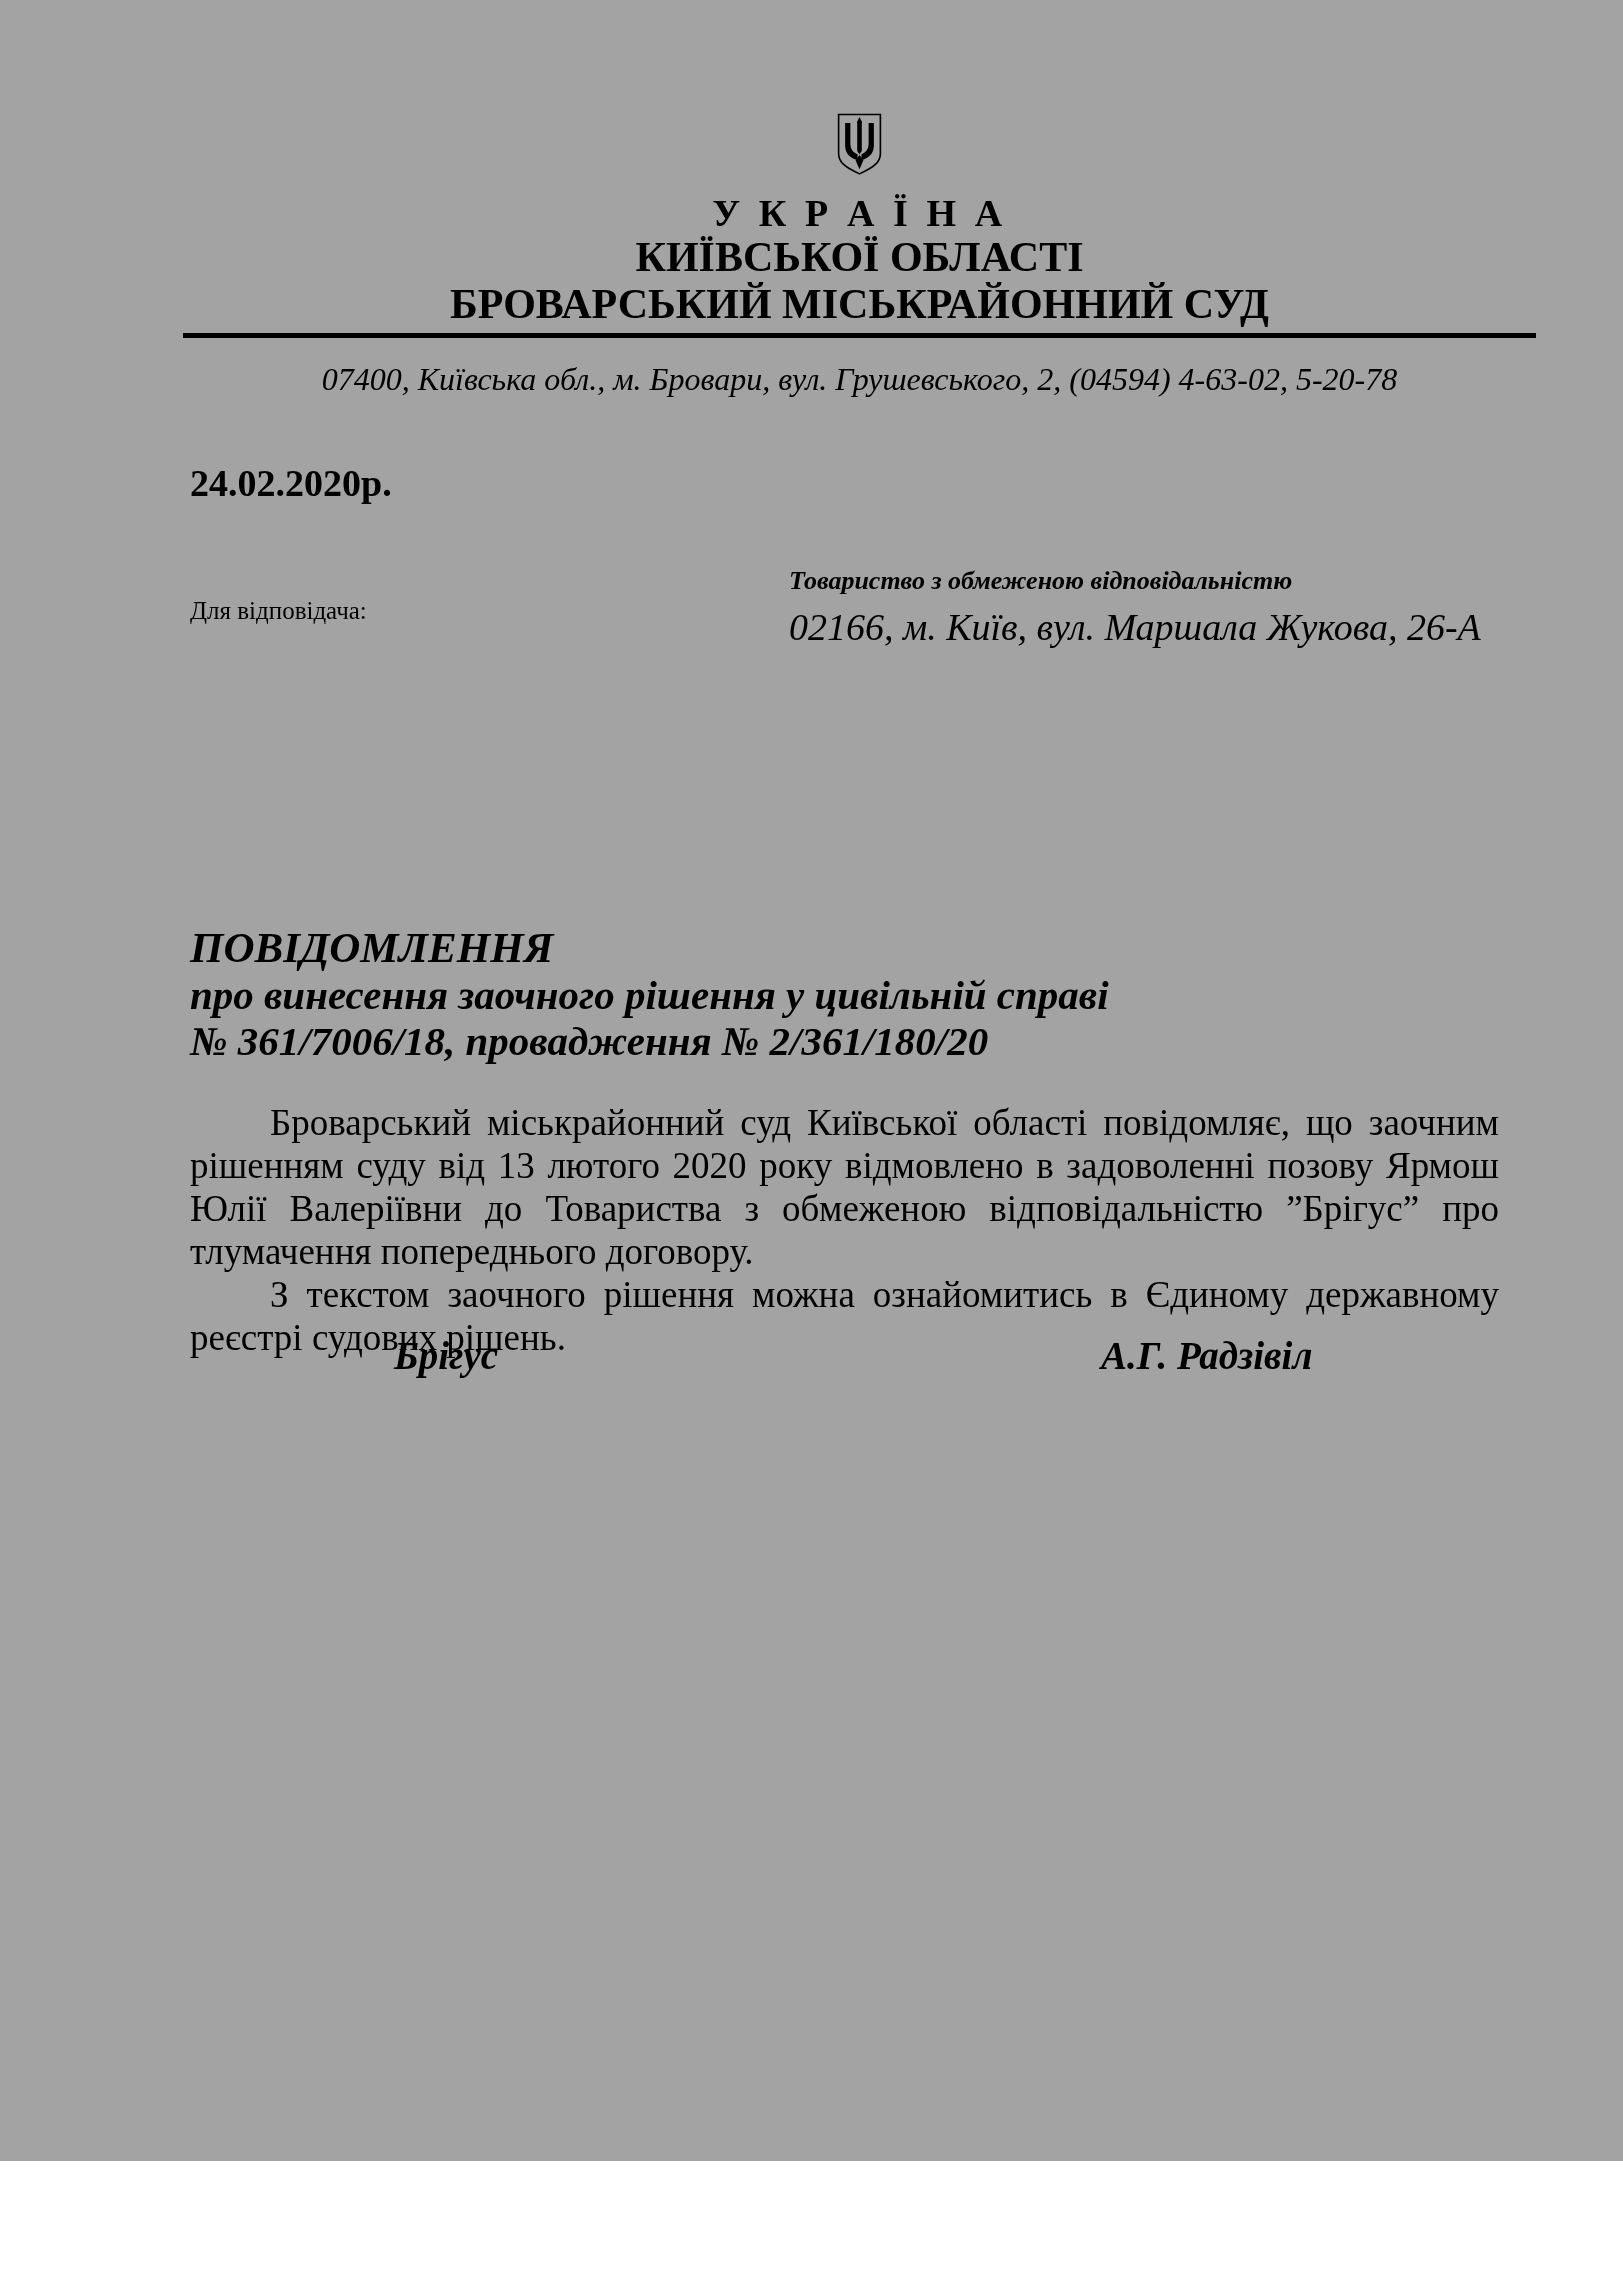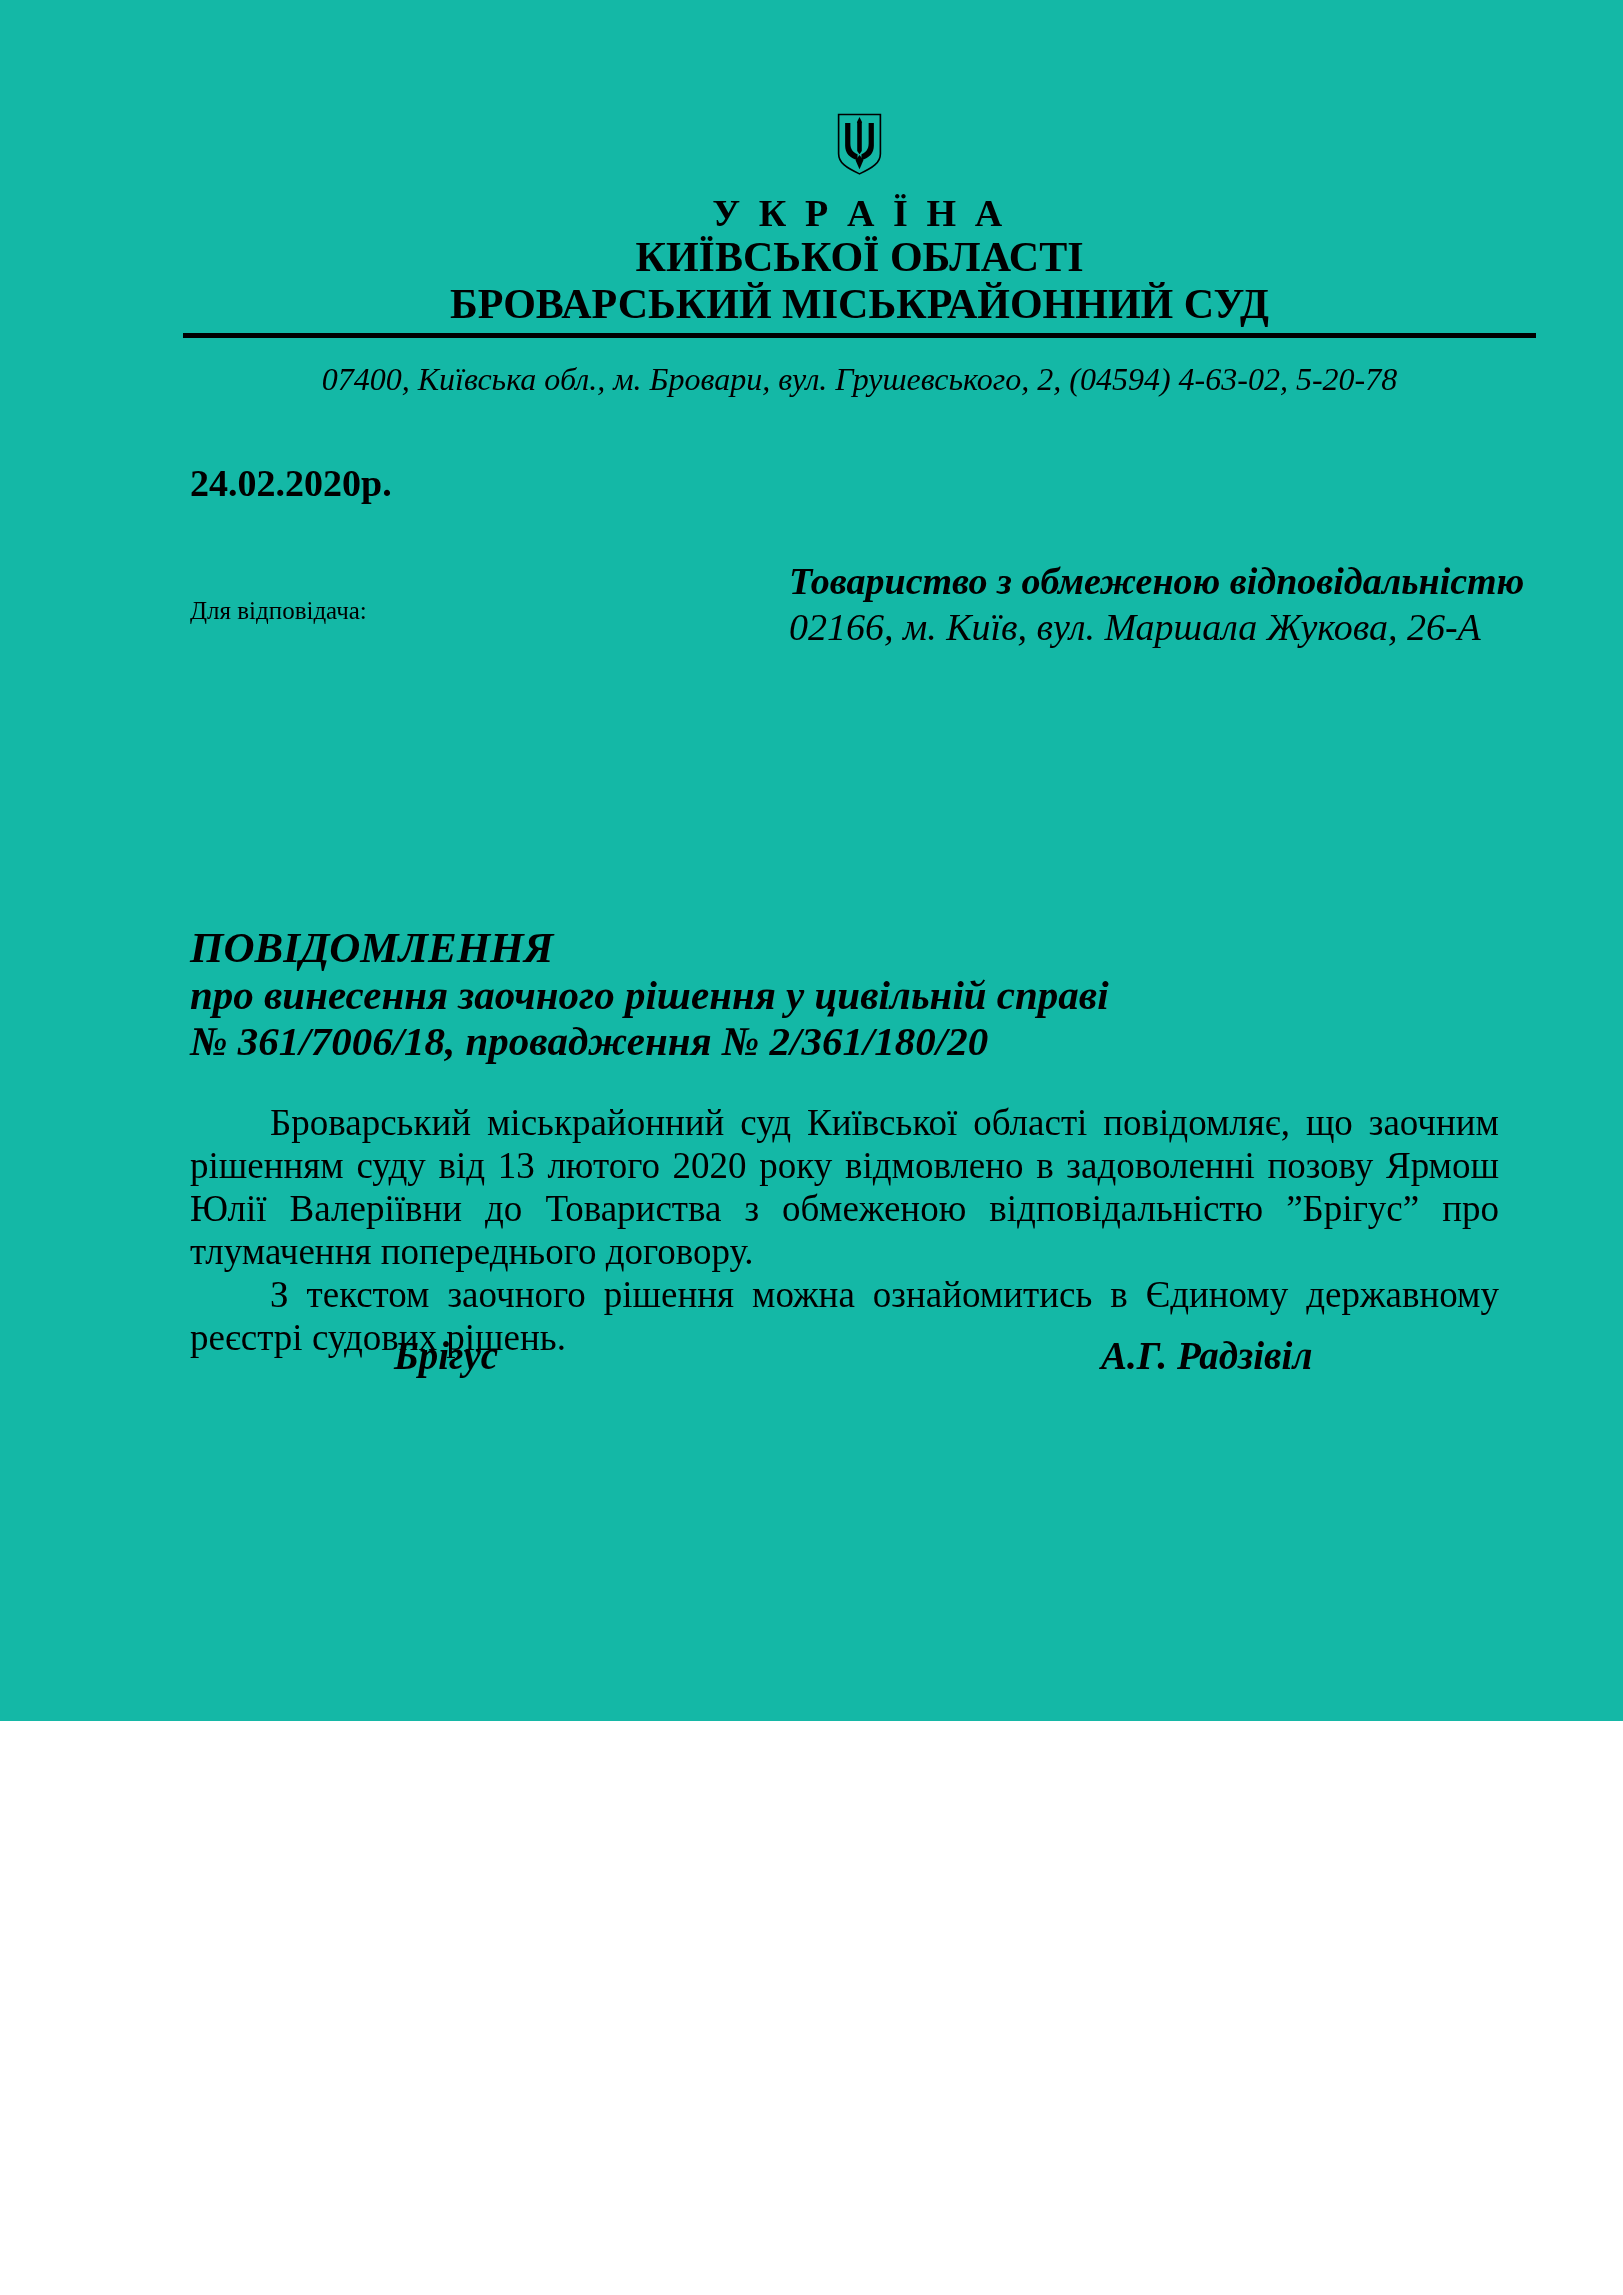--- a/index.html
+++ b/index.html
@@ -3,22 +3,22 @@
 <meta charset="utf-8">
 <style>
   html, body {
     margin: 0;
     padding: 0;
     background: #ffffff;
   }
   .page {
     position: relative;
     width: 1623px;
-    height: 1721px;
-    background: #14b8a6;
+    height: 2161px;
+    background: #a3a3a3;
     color: #000000;
     font-family: "Liberation Serif", serif;
     overflow: hidden;
   }
 
   
   .letterhead {
     position: absolute;
     top: 113px;
     left: 183px;
@@ -72,21 +72,21 @@
     font-size: 25px;
     line-height: 43px;
   }
   .recipient-block {
     position: absolute;
     top: 556px;
     left: 789px;
     width: 753px;
   }
   .recipient-name {
-    font-size: 38px;
+    font-size: 26px;
     font-weight: bold;
     font-style: italic;
     line-height: 50px;
   }
   .recipient-address {
     font-size: 38px;
     font-style: italic;
     line-height: 43px;
   }
 

